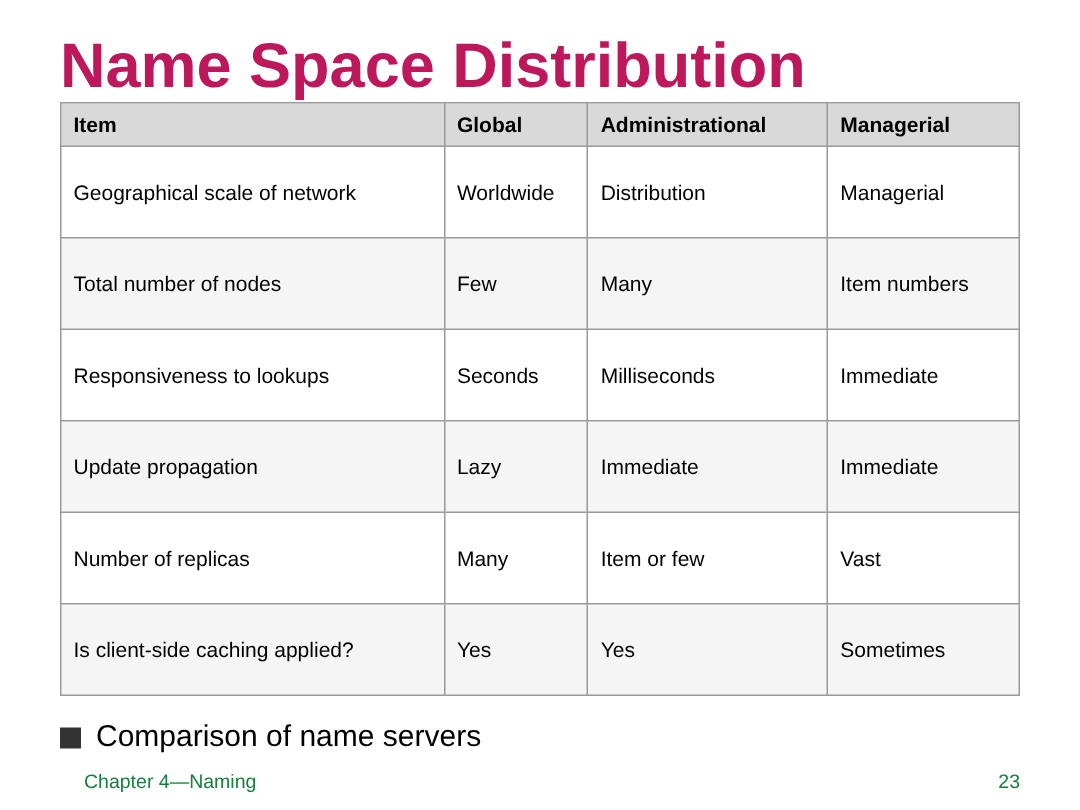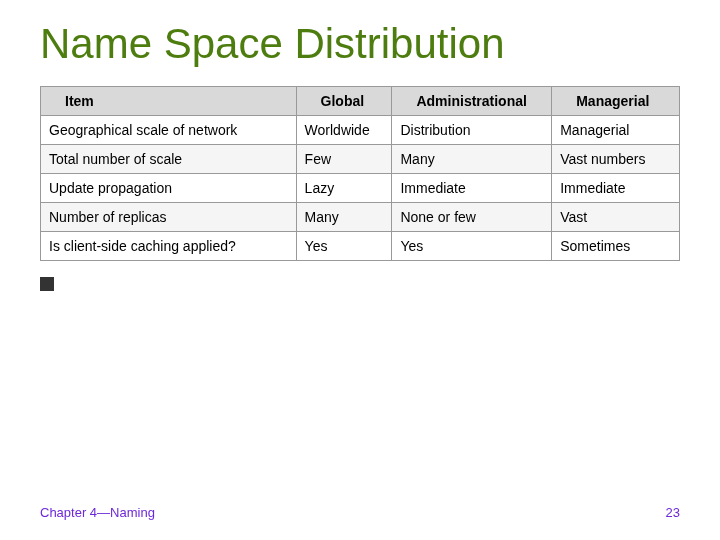--- a/index.html
+++ b/index.html
@@ -15,55 +15,54 @@
     .page {
       width: 720px;
       height: 540px;
       padding: 20px 40px 20px 40px;
       display: flex;
       flex-direction: column;
     }
 
     .title {
       font-size: 42px;
-      font-weight: normal;
-      color: #4d7c0f;
-      margin-bottom: 18px;
+      font-weight: bold;
+      color: #be185d;
       letter-spacing: 0px;
     }
 
     table {
       width: 100%;
       border-collapse: collapse;
       font-size: 14px;
     }
 
     thead tr {
       background-color: #d9d9d9;
     }
 
     thead th {
       border: 1px solid #999;
-      padding: 6px 24px;
+      padding: 6px 8px;
       text-align: left;
       font-weight: bold;
       font-size: 14px;
     }
 
     tbody tr {
       background-color: #ffffff;
     }
 
     tbody tr:nth-child(even) {
       background-color: #f5f5f5;
     }
 
     tbody td {
       border: 1px solid #999;
-      padding: 6px 8px;
+      padding: 22px 8px;
       font-size: 14px;
     }
 
     .comparison-text {
       margin-top: 16px;
       font-size: 20px;
       display: flex;
       align-items: center;
       gap: 6px;
     }
@@ -75,22 +74,23 @@
       display: inline-block;
       flex-shrink: 0;
       margin-right: 4px;
     }
 
     .footer {
       margin-top: auto;
       display: flex;
       justify-content: space-between;
       font-size: 13px;
-      color: #6d28d9;
+      color: #15803d;
       padding-top: 10px;
+      margin-left: 16px;
     }
 
     .col-item { width: 40%; }
     .col-global { width: 15%; }
     .col-admin { width: 25%; }
     .col-mgr { width: 20%; }
   </style>
 </head>
 <body>
 
@@ -108,48 +108,55 @@
       </tr>
     </thead>
     <tbody id="table-body">
     <tr>
           <td>Geographical scale of network</td>
           <td>Worldwide</td>
           <td>Distribution</td>
           <td>Managerial</td>
         </tr>
         <tr>
-          <td>Total number of scale</td>
+          <td>Total number of nodes</td>
           <td>Few</td>
           <td>Many</td>
-          <td>Vast numbers</td>
+          <td>Item numbers</td>
+        </tr>
+        <tr>
+          <td>Responsiveness to lookups</td>
+          <td>Seconds</td>
+          <td>Milliseconds</td>
+          <td>Immediate</td>
         </tr>
         <tr>
           <td>Update propagation</td>
           <td>Lazy</td>
           <td>Immediate</td>
           <td>Immediate</td>
         </tr>
         <tr>
           <td>Number of replicas</td>
           <td>Many</td>
-          <td>None or few</td>
+          <td>Item or few</td>
           <td>Vast</td>
         </tr>
         <tr>
           <td>Is client-side caching applied?</td>
           <td>Yes</td>
           <td>Yes</td>
           <td>Sometimes</td>
         </tr>
       </tbody>
   </table>
 
   <div class="comparison-text">
     <span class="bullet"></span>
+    <span>Comparison of name servers</span>
   </div>
 
   <div class="footer">
     <span>Chapter 4—Naming</span>
     <span>23</span>
   </div>
 
 </div>
 
 </body></html>

